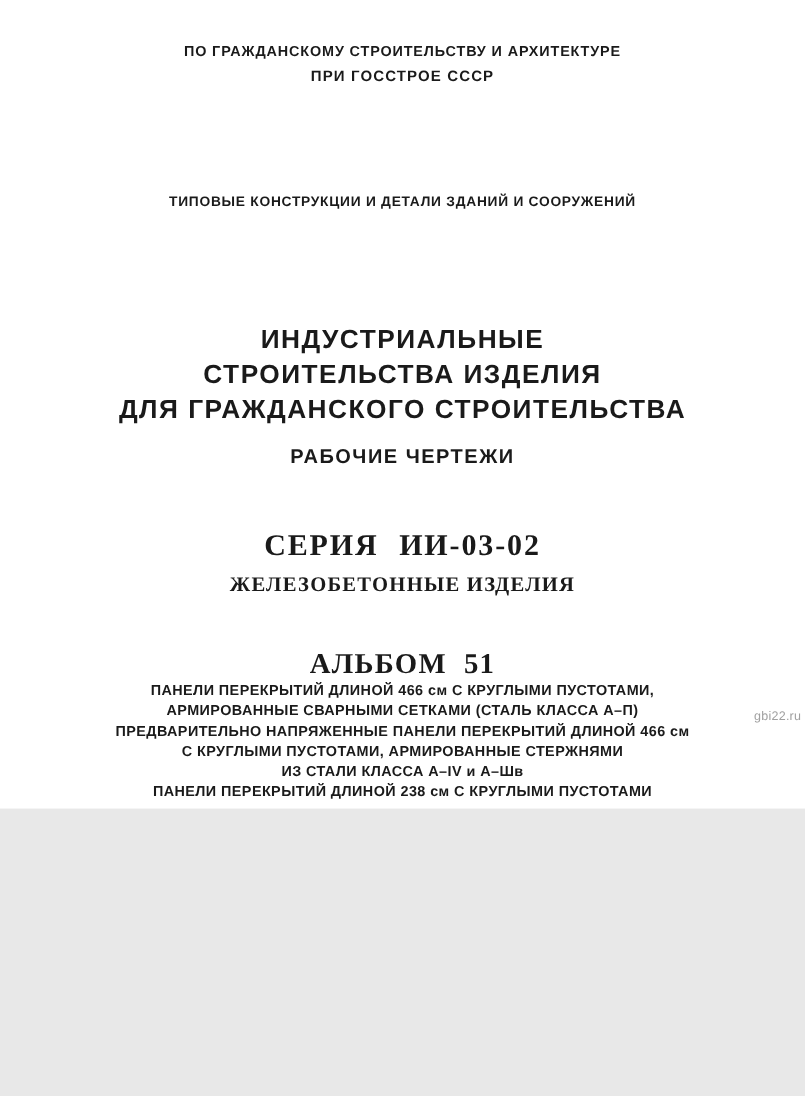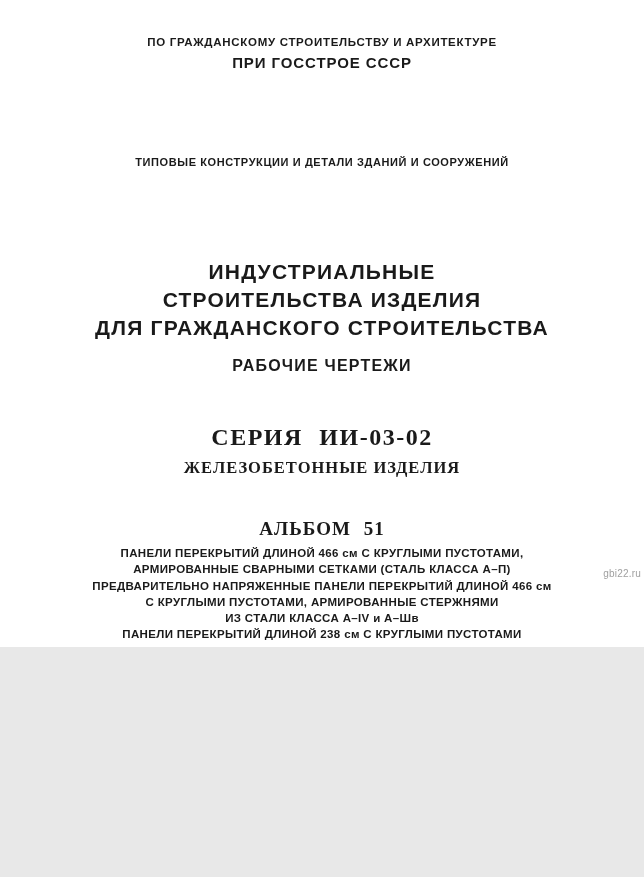--- a/index.html
+++ b/index.html
@@ -25,21 +25,21 @@
     white-space: nowrap;
   }
   .org-line1 {
     top: 36px;
     font-size: 11.5px;
     font-weight: bold;
     letter-spacing: 0.7px;
   }
   .org-line2 {
     top: 54px;
-    font-size: 15px;
+    font-size: 12px;
     font-weight: bold;
     letter-spacing: 0.9px;
   }
   .series-header {
     top: 156px;
     font-size: 11px;
     font-weight: bold;
     letter-spacing: 0.6px;
   }
   .main-title {
@@ -67,21 +67,21 @@
   .series-type {
     top: 458px;
     font-family: "Liberation Serif", serif;
     font-size: 16.5px;
     font-weight: bold;
     letter-spacing: 1px;
   }
   .album-title {
     top: 518px;
     font-family: "Liberation Serif", serif;
-    font-size: 19px;
+    font-size: 23px;
     font-weight: bold;
     letter-spacing: 1px;
     word-spacing: 7px;
   }
   .album-desc {
     top: 545px;
     font-size: 11.5px;
     font-weight: bold;
     letter-spacing: 0.35px;
     line-height: 16.3px;

